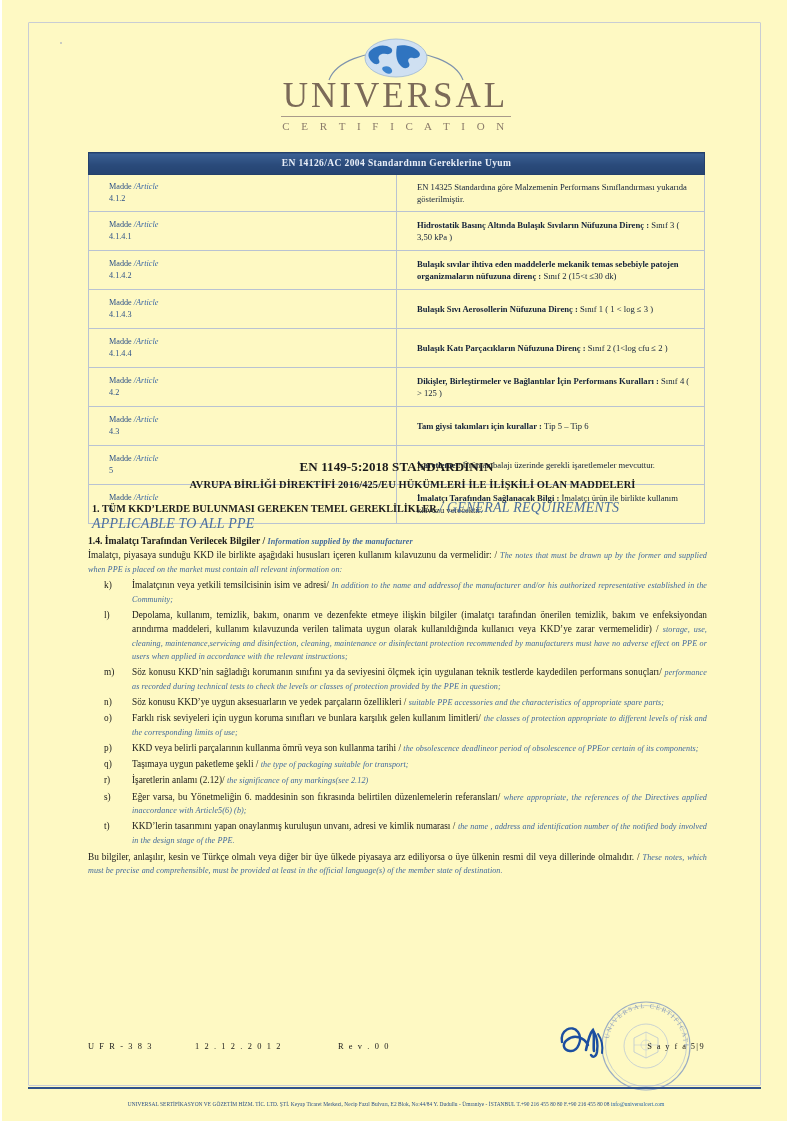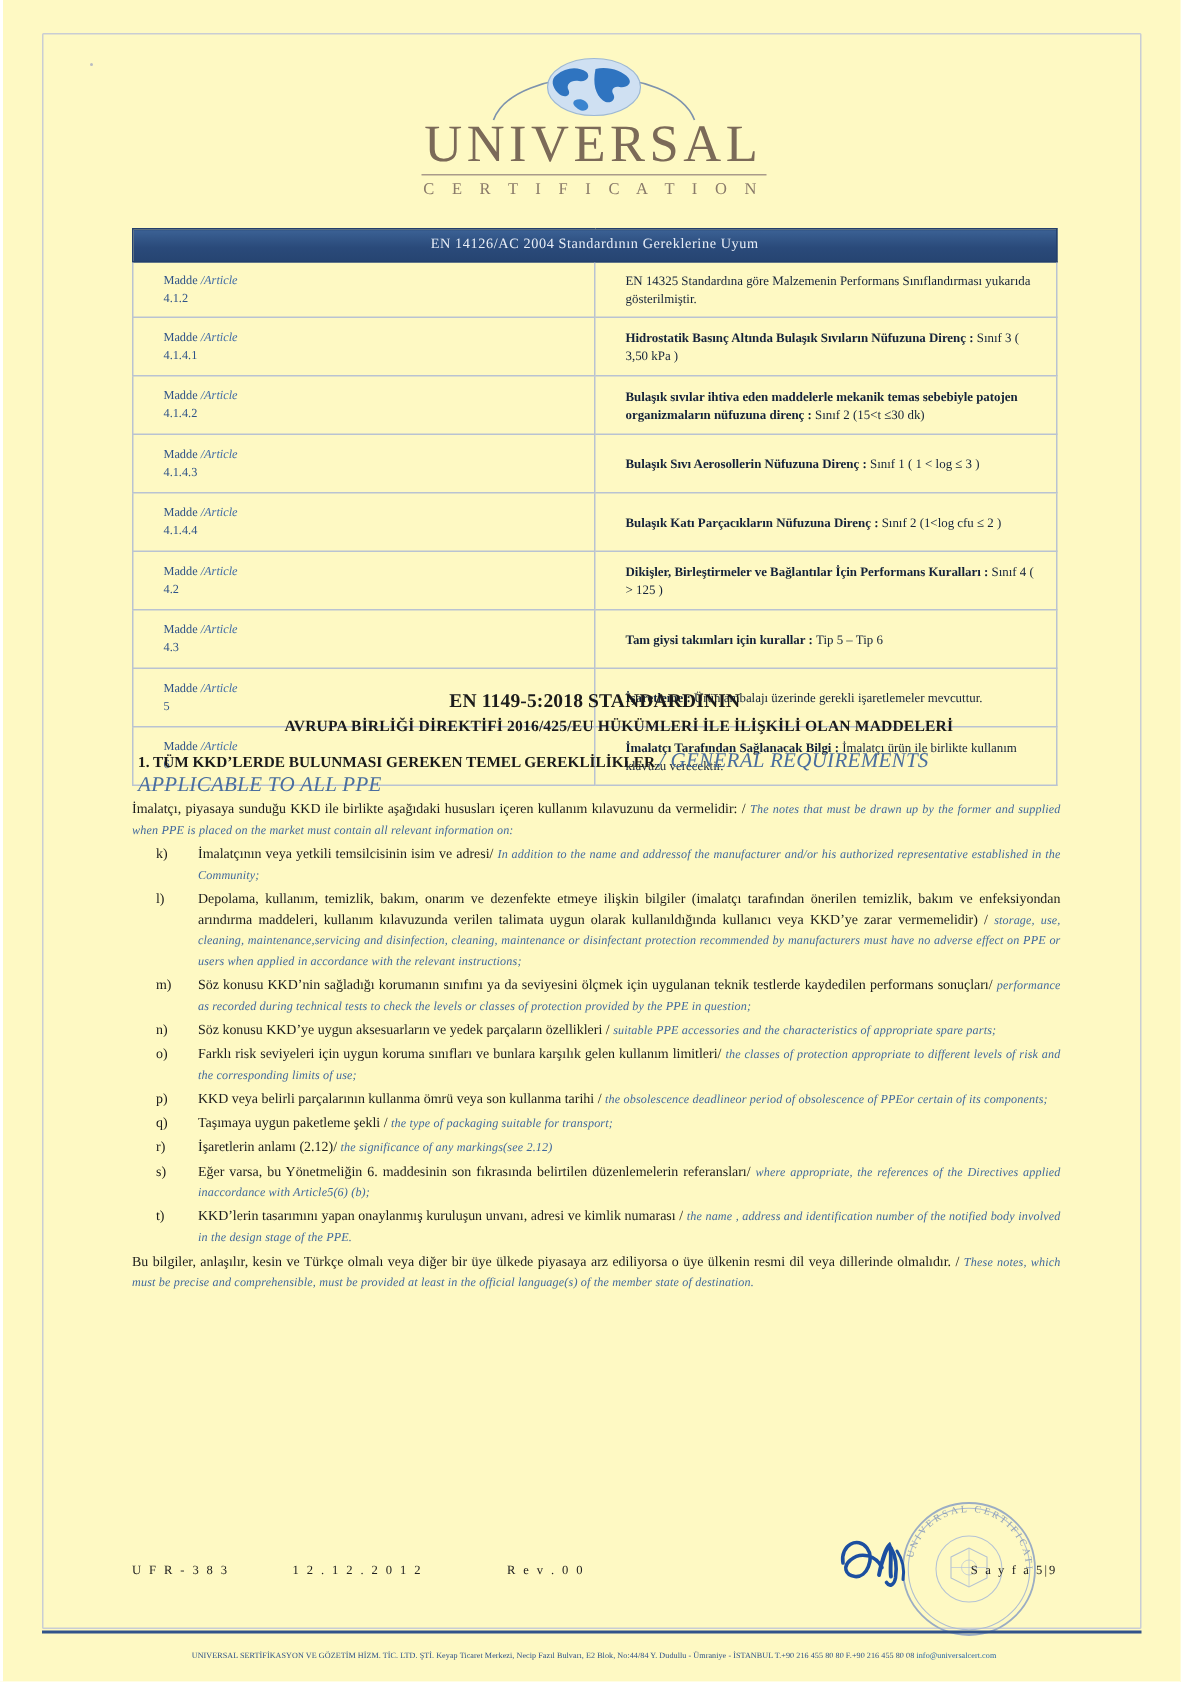--- a/index.html
+++ b/index.html
@@ -90,21 +90,21 @@
   }
   .req-table .thead-cell {
     background: #2c4f82;
     background: linear-gradient(180deg,#3b6194 0%, #2a4a7a 55%, #264471 100%);
     color: #e8eef7;
     font-size: 9.5px;
     letter-spacing: 0.4px;
     text-align: center;
     padding: 5px 4px 6px 4px;
     border: 1px solid #24406b;
-    font-weight: 400;
+    font-weight: 700;
   }
   .req-table td {
     border: 1px solid #b9c3d2;
     vertical-align: middle;
     padding-left: 20px;
   }
   .col-article {
     width: 96px;
     padding: 5px 4px 6px 7px;
     color: #2e5288;
@@ -402,20 +402,24 @@
     <div class="h-line1">EN 1149-5:2018 STANDARDININ</div>
     <div class="h-line2">AVRUPA BİRLİĞİ DİREKTİFİ 2016/425/EU HÜKÜMLERİ İLE İLİŞKİLİ OLAN MADDELERİ</div>
     <div class="h-line3">
       <span>1. TÜM KKD’LERDE BULUNMASI GEREKEN TEMEL GEREKLİLİKLER</span>
       <span class="en">/ GENERAL REQUIREMENTS APPLICABLE TO ALL PPE</span>
     </div>
   </div>
 
   <div class="prose">
 
+    <div class="p-sub">
+      <span>1.4. İmalatçı Tarafından Verilecek Bilgiler /</span>
+      <span class="en">Information supplied by the manufacturer</span>
+    </div>
 
     <div class="p-intro">
       <span>İmalatçı, piyasaya sunduğu KKD ile birlikte aşağıdaki hususları içeren kullanım kılavuzunu da vermelidir: /</span>
       <span class="en">The notes that must be drawn up by the former and supplied when PPE is placed on the market must contain all relevant information on:</span>
     </div>
 
     <ol class="alpha">
       <li>
         <span class="marker">k)</span>
         <span>İmalatçının veya yetkili temsilcisinin isim ve adresi/</span>

